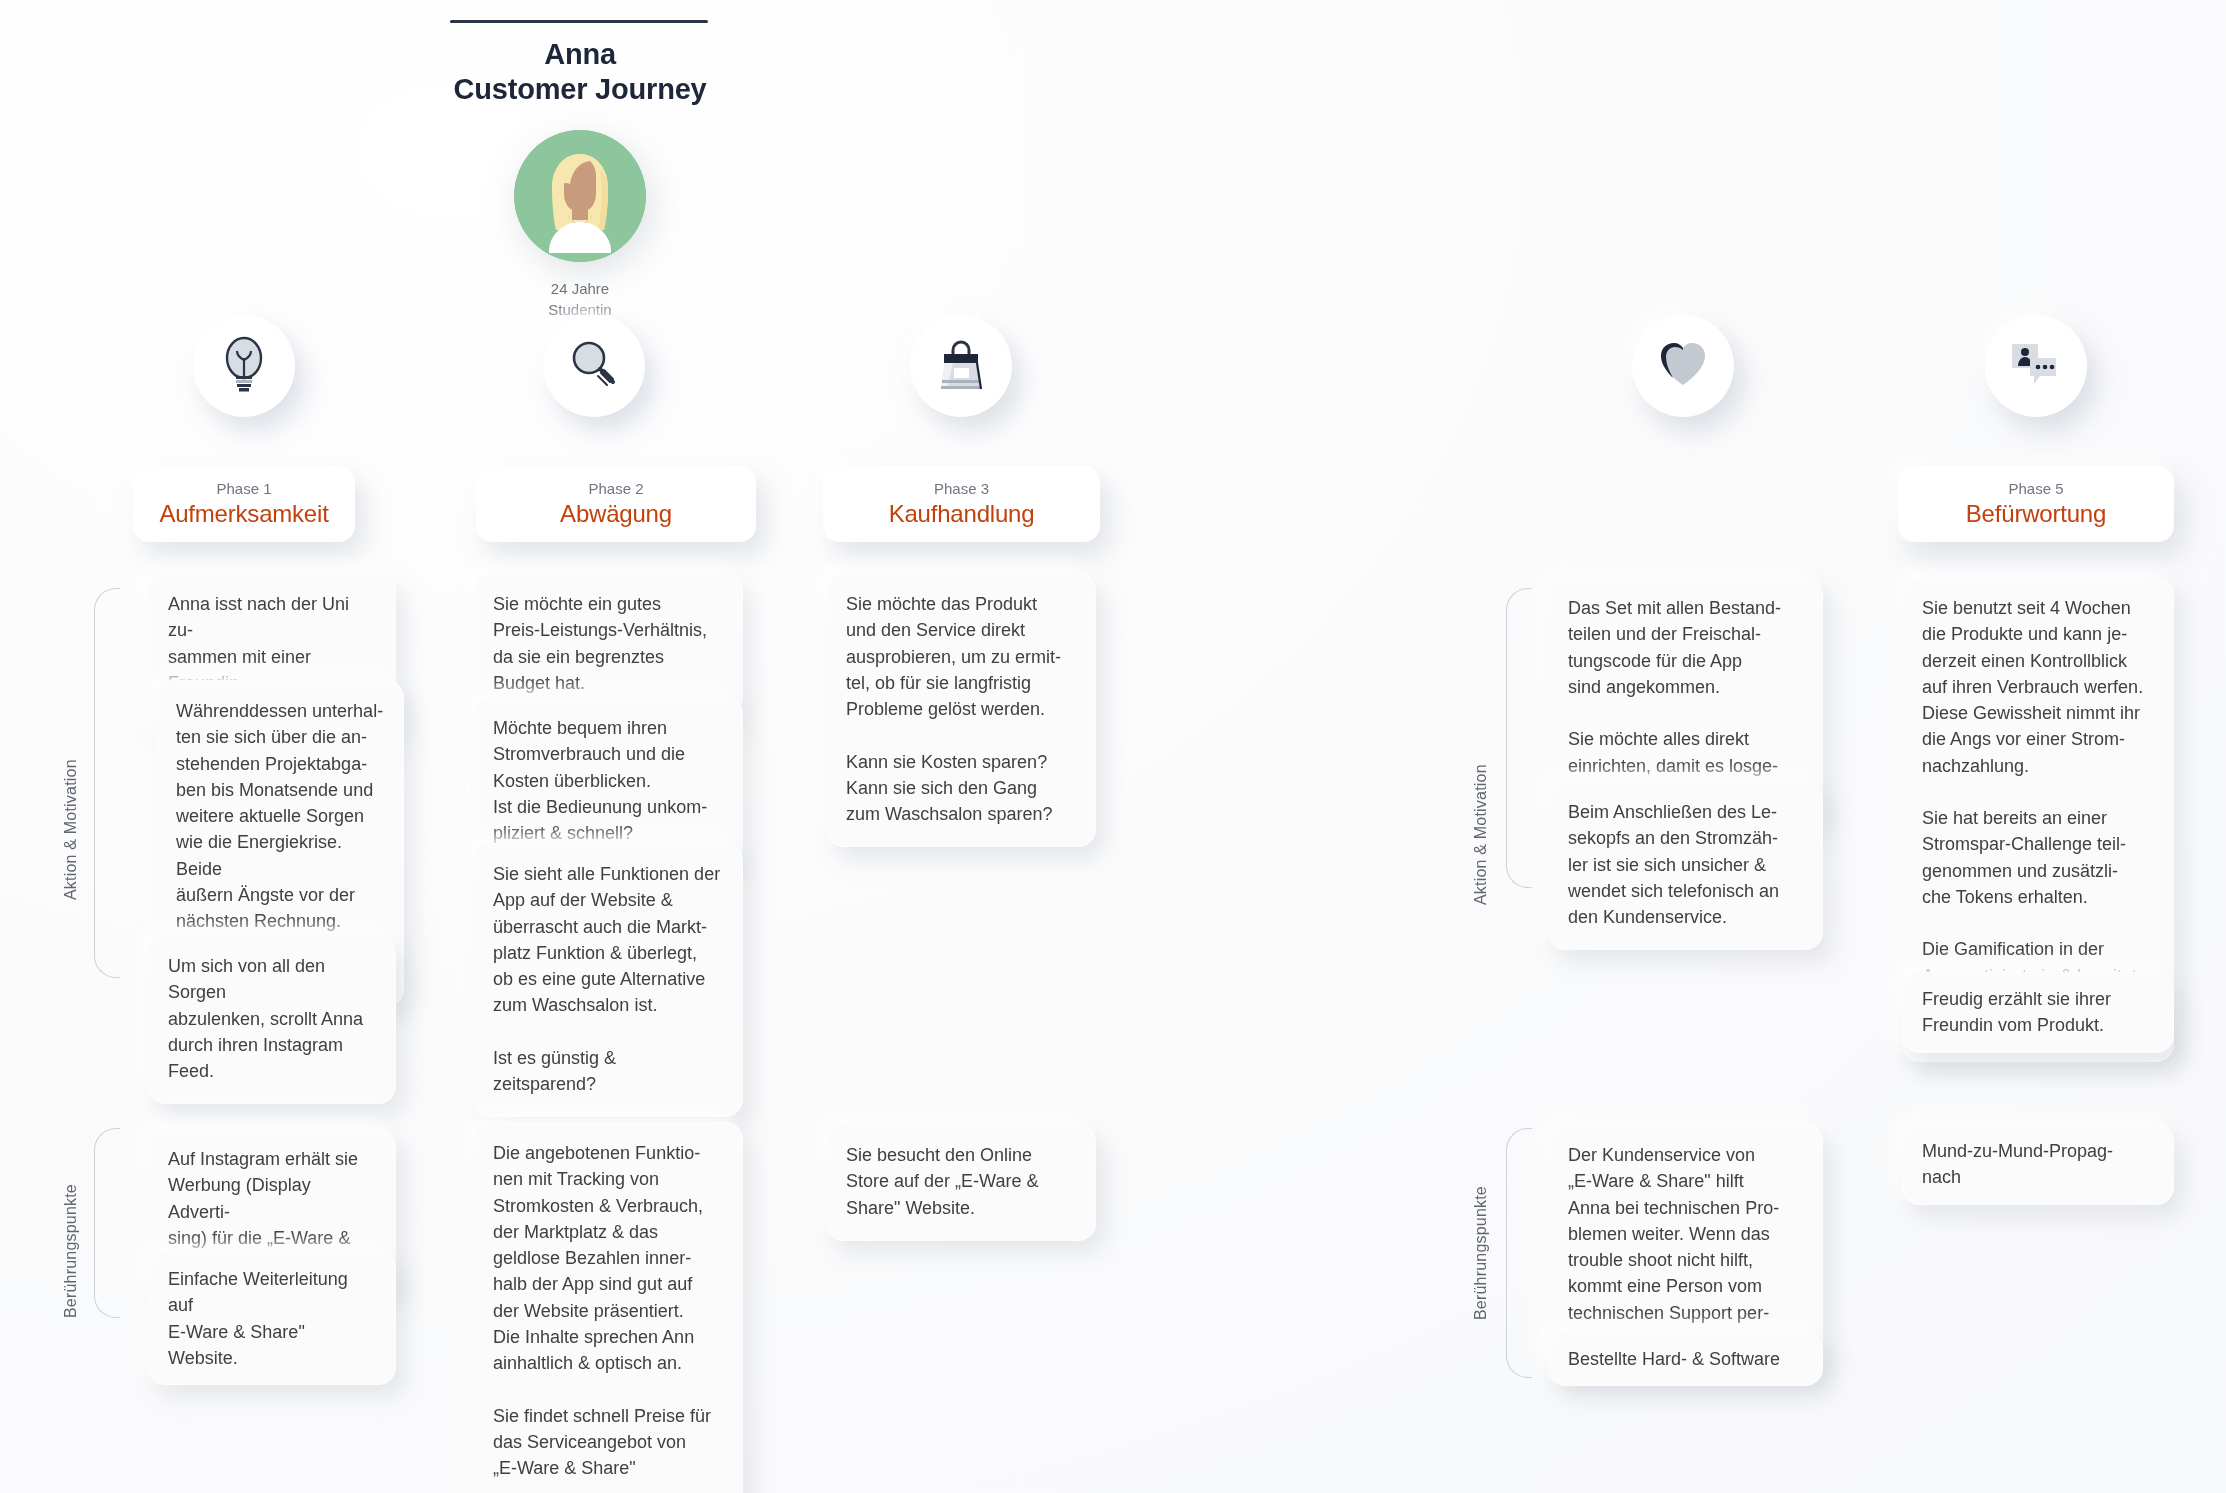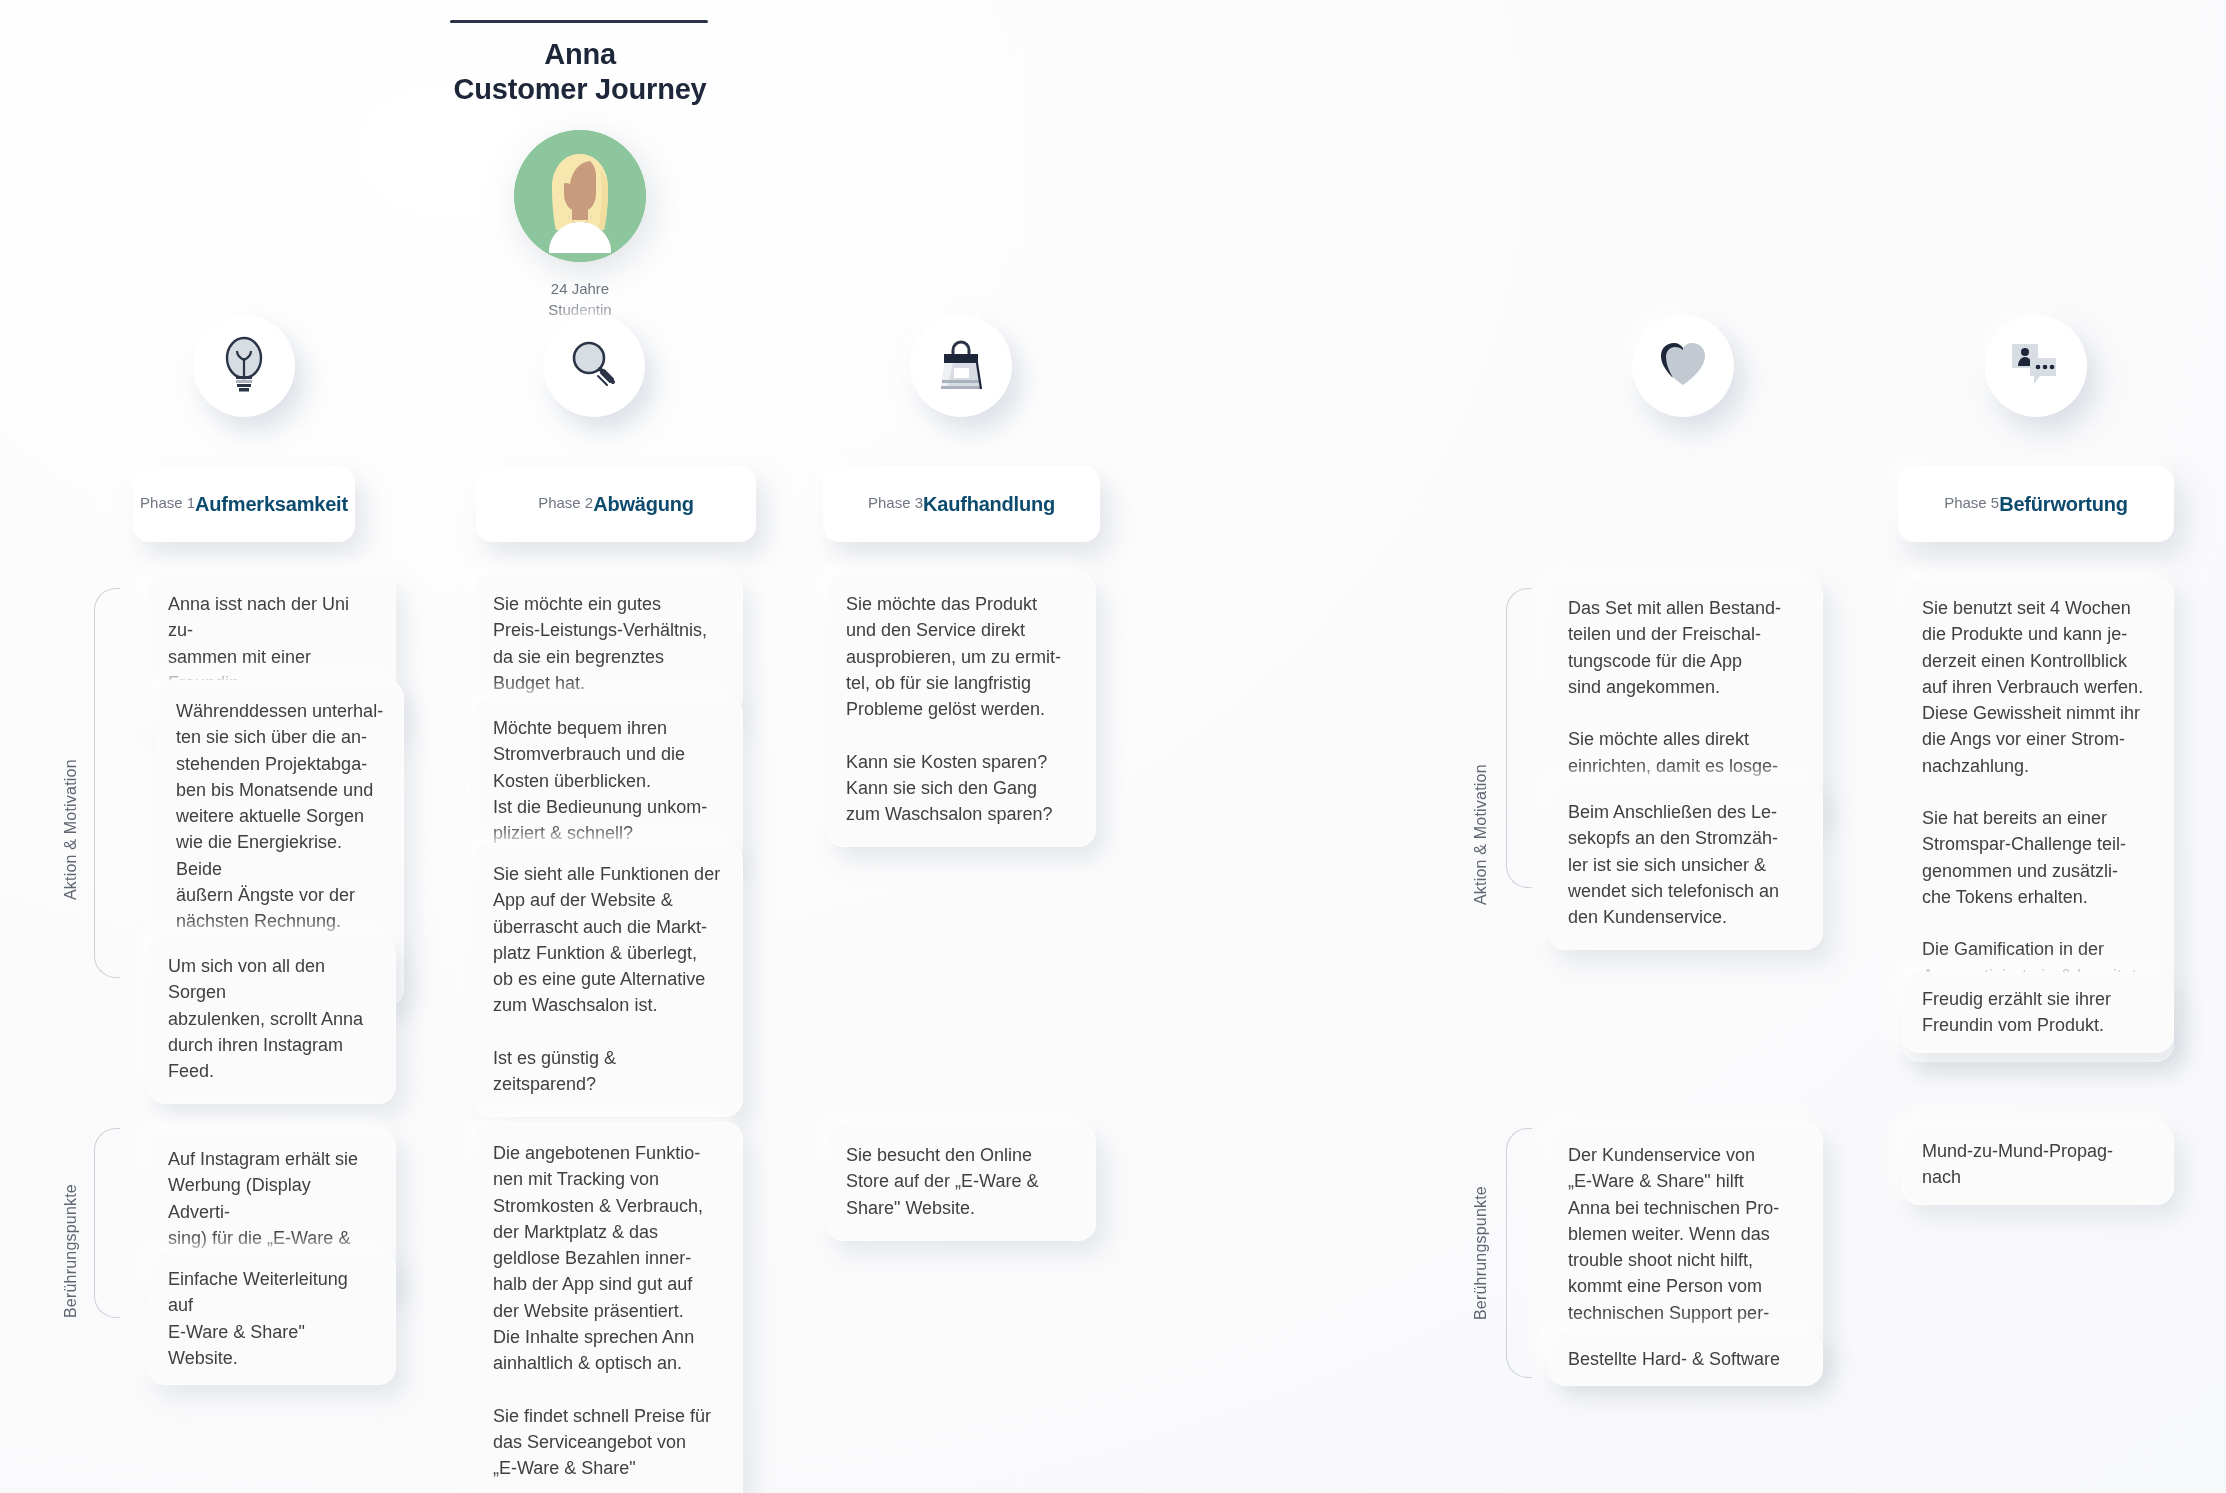--- a/index.html
+++ b/index.html
@@ -81,36 +81,37 @@
     box-shadow:
       10px 14px 26px rgba(164,174,190,.36),
       -6px -6px 18px rgba(255,255,255,.95);
   }
   .phase-card {
     position: absolute;
     height: 76px;
     border-radius: 16px;
     background: #ffffff;
     display: flex;
+    flex-direction: column;
     align-items: center;
     justify-content: center;
     box-shadow:
       10px 14px 26px rgba(164,174,190,.30),
       -6px -6px 16px rgba(255,255,255,.95);
   }
   .phase-num {
     font-size: 15px;
     color: #6f7682;
     line-height: 1.2;
     margin-bottom: 2px;
   }
   .phase-name {
-    font-size: 20px;
-    font-weight: 700;
-    color: #0c4a6e;
+    font-size: 24px;
+    font-weight: 400;
+    color: #c2410c;
     letter-spacing: -0.2px;
     line-height: 1.2;
   }
 
   
   .row-label {
     position: absolute;
     writing-mode: vertical-rl;
     transform: rotate(180deg);
     font-size: 16px;

